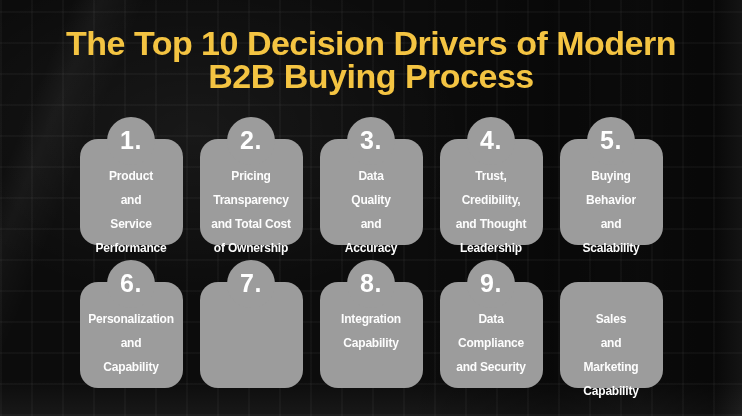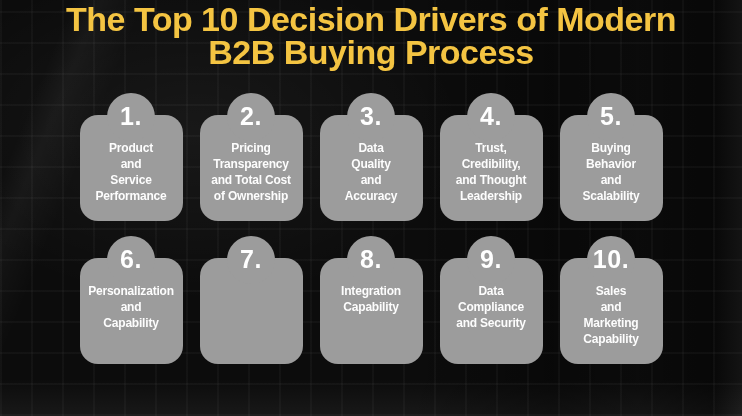--- a/index.html
+++ b/index.html
@@ -21,21 +21,21 @@
       repeating-linear-gradient(90deg, rgba(255,255,255,0.030) 0px, rgba(255,255,255,0.030) 2px, rgba(255,255,255,0) 2px, rgba(255,255,255,0) 31px),
       
       repeating-linear-gradient(0deg, rgba(255,255,255,0.030) 0px, rgba(255,255,255,0.030) 2px, rgba(255,255,255,0) 2px, rgba(255,255,255,0) 31px),
       
       linear-gradient(90deg, rgba(0,0,0,0) 55%, rgba(0,0,0,0.30) 74%, rgba(0,0,0,0.12) 86%, rgba(0,0,0,0.38) 96%, rgba(255,255,255,0.03) 100%),
       
       linear-gradient(0deg, rgba(255,255,255,0.05) 0%, rgba(255,255,255,0) 9%);
   }
 
   .title {
-    padding-top: 3px;
+    padding-top: 27px;
     text-align: center;
     color: #f4c442;
     font-weight: bold;
     font-size: 34px;
     line-height: 33px;
     letter-spacing: -0.5px;
   }
   .title .line { display: block; }
 
   .cards-row {
@@ -76,21 +76,21 @@
     margin-top: -2px;
   }
 
   .card-label {
     position: relative;
     padding: 25px 2px 0;
     text-align: center;
     color: #fdfdfd;
     font-weight: bold;
     font-size: 12px;
-    line-height: 16px;
+    line-height: 24px;
     letter-spacing: -0.2px;
     white-space: pre-line;
   }
 </style>
 </head>
 <body>
 
 <div class="canvas">
 
   <h1 class="title">
@@ -169,23 +169,20 @@
     </div>
     <div class="card">
       <div class="card-bump">
         <span class="card-number">9.</span>
       </div>
       <div class="card-label">Data
 Compliance
 and Security</div>
     </div>
     <div class="card">
-      <div class="card-bump">
-        <span class="card-number">10.</span>
-      </div>
       <div class="card-label">Sales
 and
 Marketing
 Capability</div>
     </div>
   </div>
 
 </div>
 
 </body></html>

